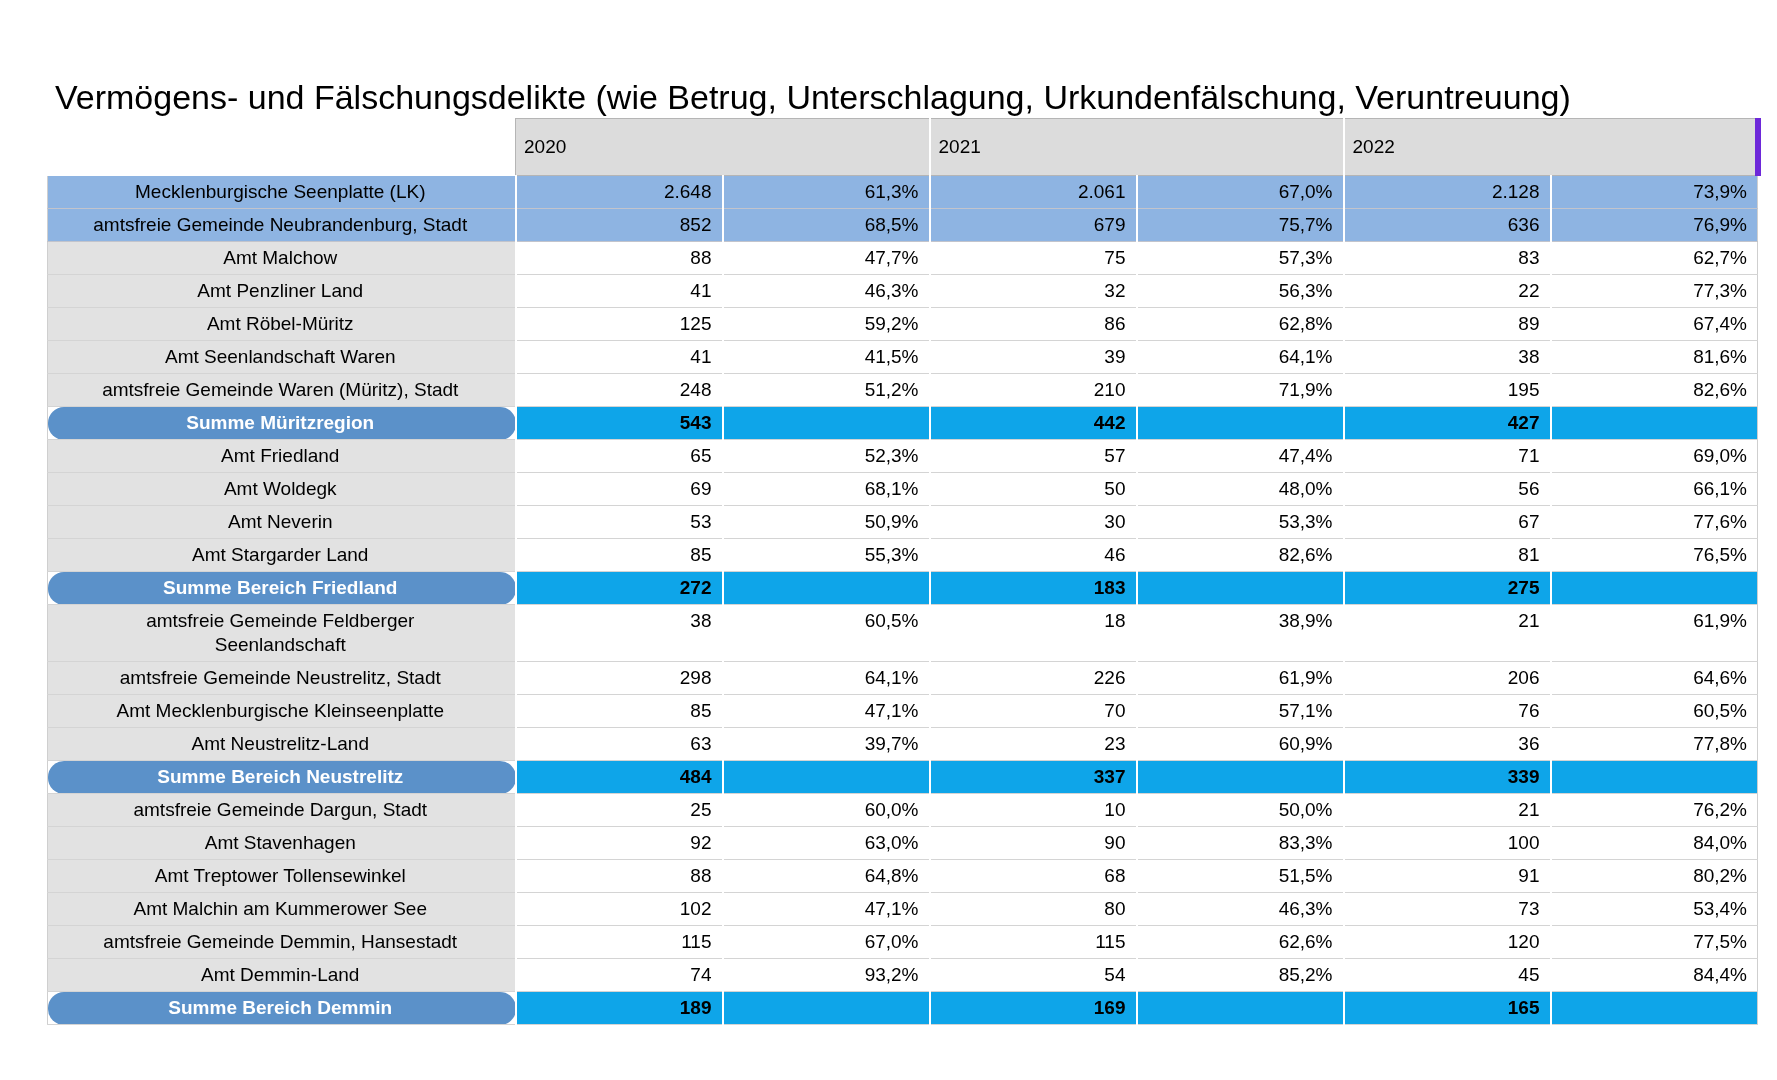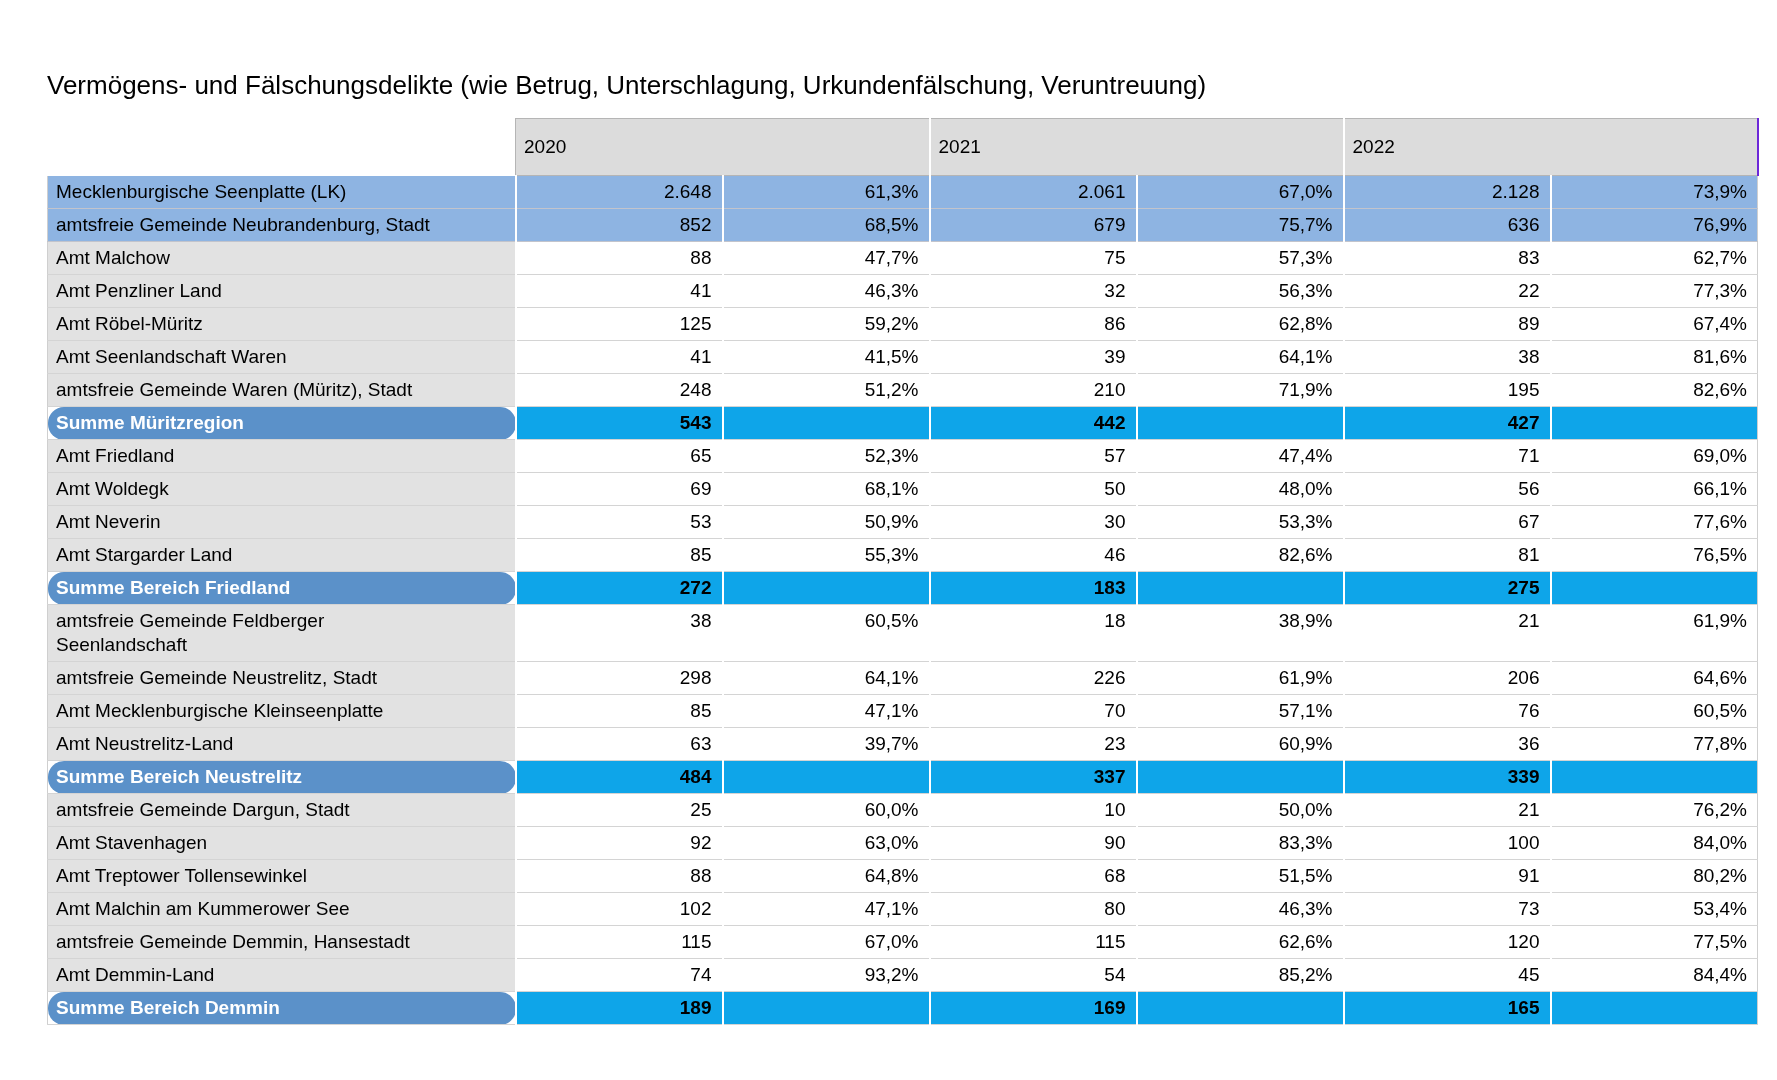--- a/index.html
+++ b/index.html
@@ -13,22 +13,22 @@
     position: relative;
     width: 1777px;
     height: 1080px;
     overflow: hidden;
     background: #ffffff;
   }
   .title {
     position: absolute;
     left: 47px;
     top: 70px;
-    margin: 0;
-    font-size: 26px;
+    margin: 8px;
+    font-size: 34px;
     font-weight: 400;
     letter-spacing: 0;
     white-space: nowrap;
   }
   table.stats {
     position: absolute;
     left: 47px;
     top: 118px;
     width: 1710px;
     table-layout: fixed;
@@ -47,34 +47,34 @@
     border-top: 1px solid #b5b5b5;
     border-bottom: 1px solid #b5b5b5;
     border-right: 2px solid #ffffff;
     border-left: 1px solid #b5b5b5;
   }
   thead th.blank {
     background: #ffffff;
     border: none;
     border-right: none;
   }
-  thead tr th:last-child { border-right: 2px solid #6d28d9; }
+  thead tr th:last-child { border-right: 6px solid #6d28d9; }
   
   td {
     padding: 4px 10px 4px 8px;
     vertical-align: top;
     line-height: 24px;
     border-bottom: 1px solid #d4d4d4;
     border-right: 2px solid #ffffff;
     white-space: pre-line;
     overflow: hidden;
   }
   td.label {
     background: #e2e2e2;
-    text-align: left;
+    text-align: center;
     border-left: 1px solid #cfcfcf;
   }
   td.value {
     background: #ffffff;
     text-align: right;
   }
   tr td.value:last-child { border-right: 1px solid #cfcfcf; }
   
   tr.highlight td.label,
   tr.highlight td.value {

